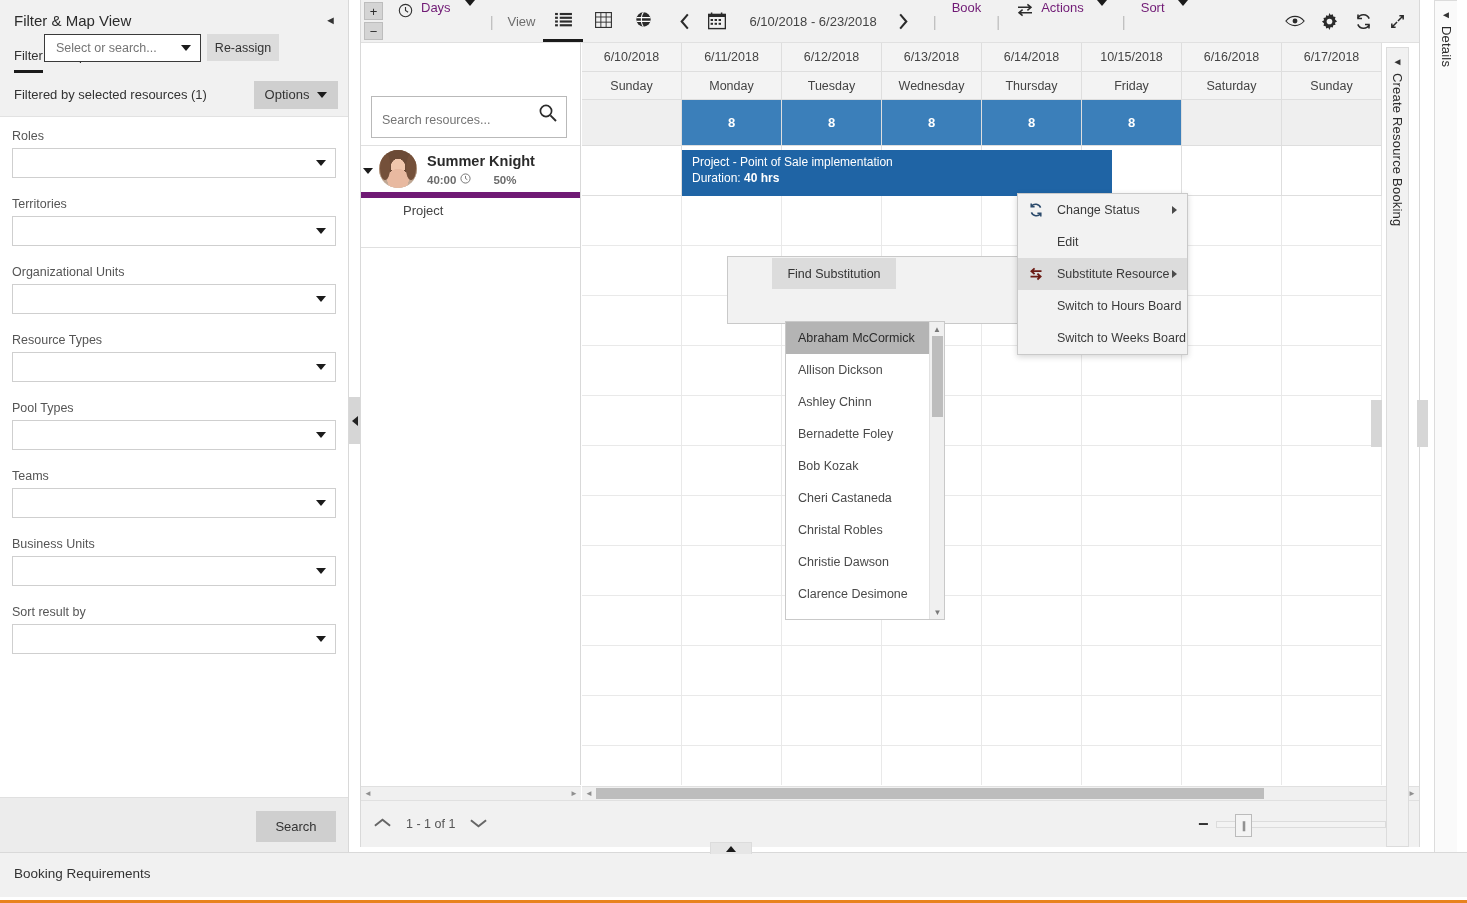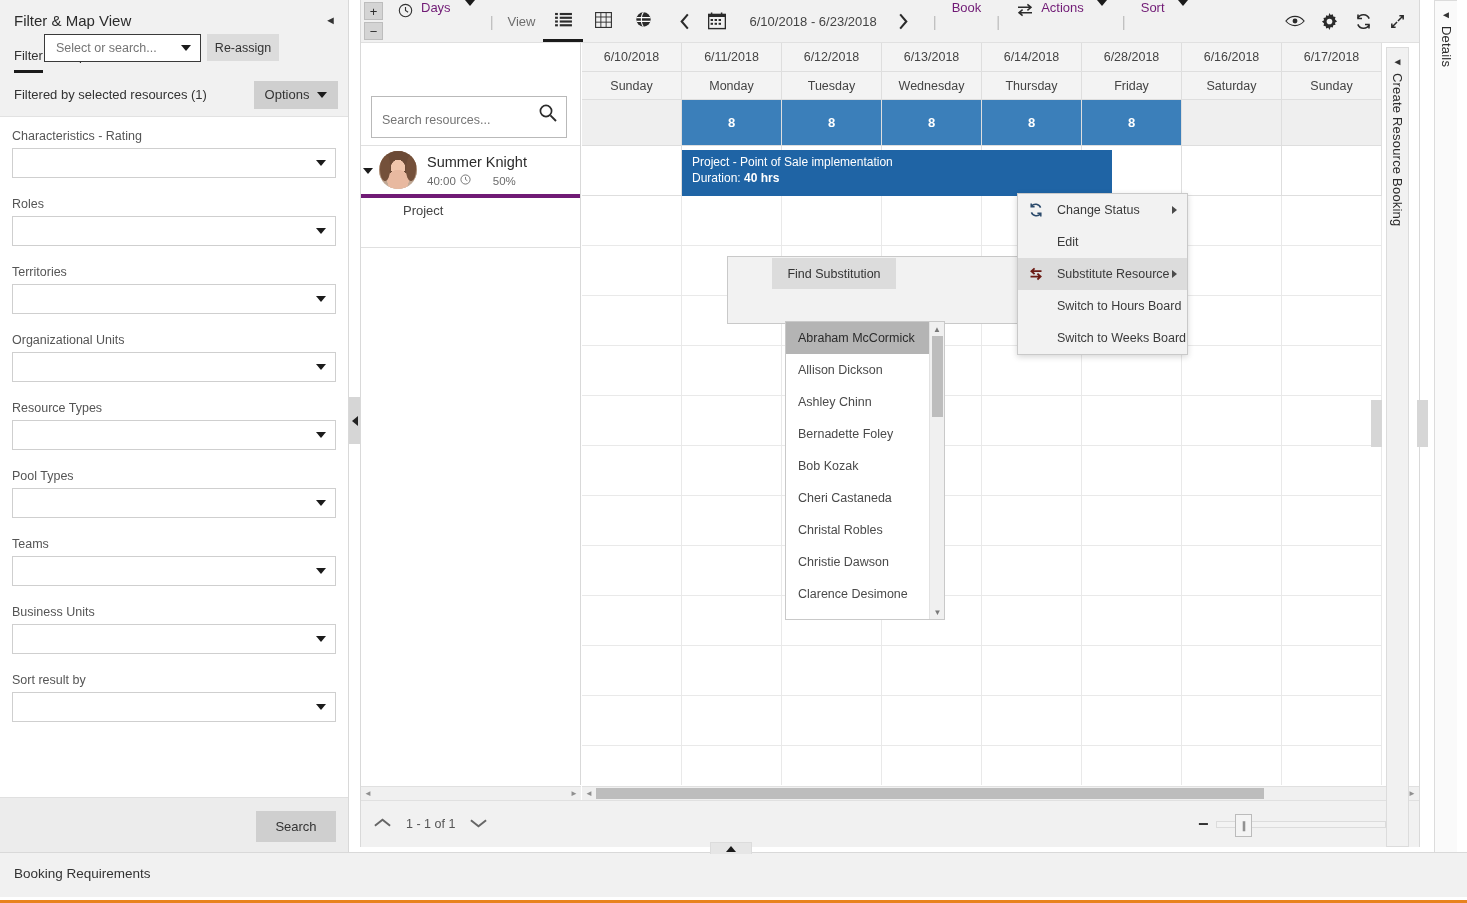--- a/index.html
+++ b/index.html
@@ -220,23 +220,24 @@
     color: #555;
     background: transparent;
   }
   .search-icon-btn {
     position: absolute; right: 8px; top: 6px;
     cursor: pointer;
   }
   .res-row {
     height: 52px;
     display: flex; align-items: center;
-    border-bottom: 4px solid #701a75;
+    border-bottom: 6px solid #701a75;
     position: relative;
     padding-left: 18px;
+    font-weight: bold;
   }
   .res-expander {
     position: absolute; left: 2px; top: 22px;
     width: 0; height: 0;
     border-left: 5px solid transparent;
     border-right: 5px solid transparent;
     border-top: 6px solid #1b1b1b;
     cursor: pointer;
   }
   .avatar {
@@ -571,26 +572,20 @@
 
     <div class="filter-summary">
       <span class="filter-summary-text">Filtered by selected resources (1)</span>
       <button class="options-btn">
         <span>Options</span>
         <span class="caret-down"></span>
       </button>
     </div>
 
     <div class="filter-body">
-      <div class="field">
-        <div class="field-label">Characteristics - Rating</div>
-        <div class="field-select">
-            <span class="caret-down"></span>
-          </div>
-      </div>
       <div class="field">
         <div class="field-label">Roles</div>
         <div class="field-select">
             <span class="caret-down"></span>
           </div>
       </div>
       <div class="field">
         <div class="field-label">Territories</div>
         <div class="field-select">
             <span class="caret-down"></span>
@@ -816,21 +811,21 @@
       </div>
 
       <div class="sched">
         <div class="sched-inner">
           <div class="date-hdr">
             <div class="date-cell">6/10/2018</div>
             <div class="date-cell">6/11/2018</div>
             <div class="date-cell">6/12/2018</div>
             <div class="date-cell">6/13/2018</div>
             <div class="date-cell">6/14/2018</div>
-            <div class="date-cell">6/28/2018</div>
+            <div class="date-cell">10/15/2018</div>
             <div class="date-cell">6/16/2018</div>
             <div class="date-cell">6/17/2018</div>
           </div>
           <div class="day-hdr">
             <div class="day-cell">Sunday</div>
             <div class="day-cell">Monday</div>
             <div class="day-cell">Tuesday</div>
             <div class="day-cell">Wednesday</div>
             <div class="day-cell">Thursday</div>
             <div class="day-cell">Friday</div>

